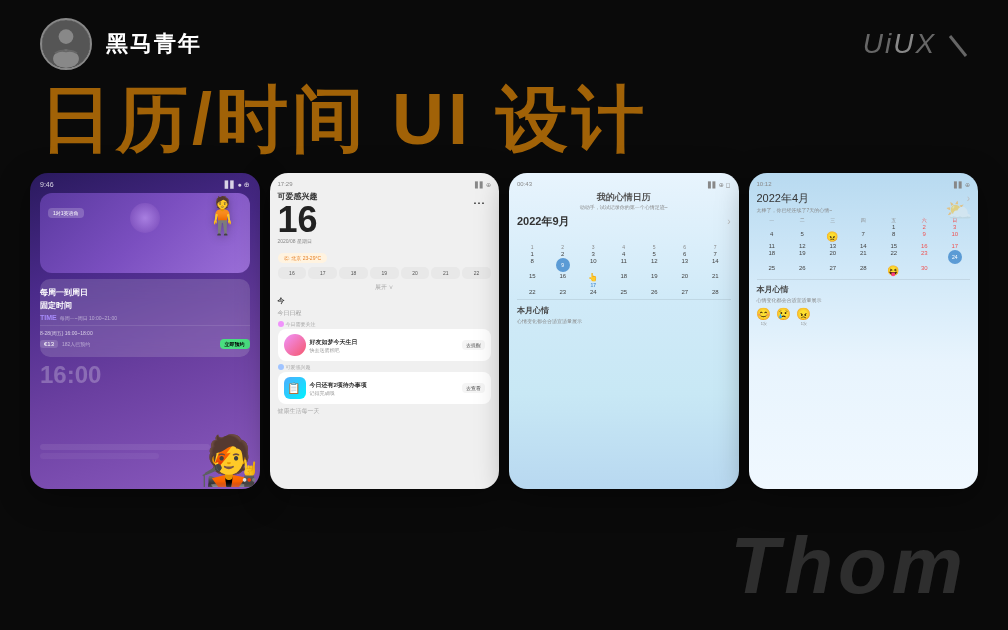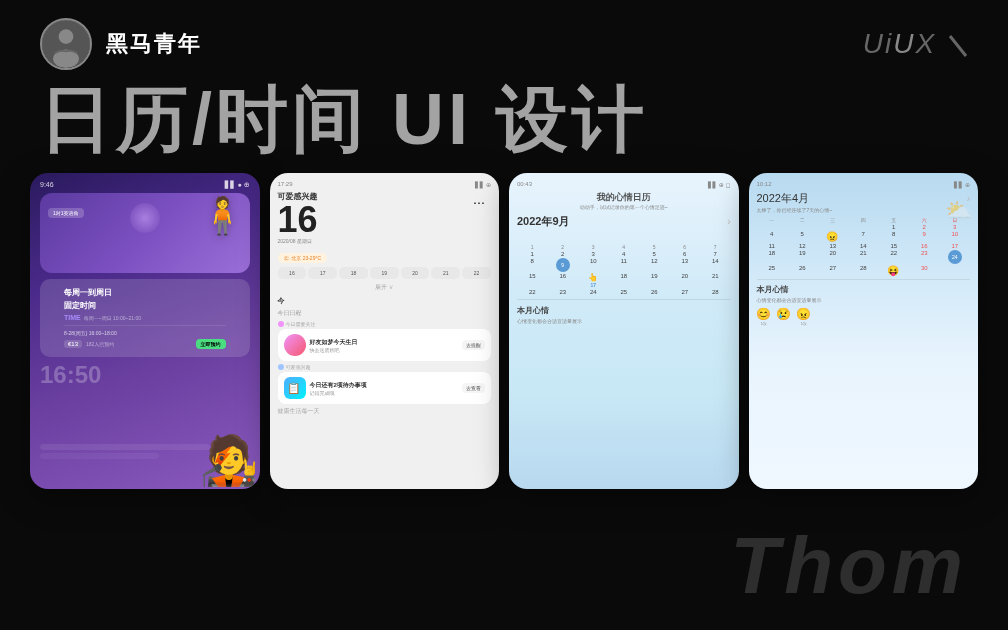--- a/index.html
+++ b/index.html
@@ -55,21 +55,21 @@
       font-weight: 700;
       letter-spacing: 2px;
     }
 
     
     .title-area {
       padding: 10px 40px 0 40px;
     }
 
     .main-title {
-      color: #a3a3a3;
+      color: #a16207;
       font-size: 72px;
       font-weight: 900;
       letter-spacing: 4px;
       line-height: 1.1;
       font-family: 'Arial Black', 'Arial', sans-serif;
     }
 
     
     .screenshots-area {
       display: flex;
@@ -123,21 +123,21 @@
       padding: 2px 5px;
       border-radius: 4px;
       margin-bottom: 3px;
       display: inline-block;
     }
 
     .phone-1-card {
       background: rgba(255,255,255,0.15);
       backdrop-filter: blur(10px);
       border-radius: 10px;
-      padding: 8px 24px;
+      padding: 8px 0;
       margin-bottom: 4px;
     }
 
     .card-title {
       color: #fff;
       font-size: 8px;
       font-weight: 700;
       margin-bottom: 2px;
     }
 
@@ -260,21 +260,21 @@
         <div style="font-size:5px;color:rgba(255,255,255,0.7);margin-bottom:3px;">8-28(周五) 16:00~18:00</div>
         <div style="display:flex;align-items:center;justify-content:space-between;">
           <div style="display:flex;align-items:center;gap:4px;">
             <span style="background:rgba(255,255,255,0.15);color:#fff;font-size:6px;padding:1px 4px;border-radius:3px;">€13</span>
             <span style="color:rgba(255,255,255,0.5);font-size:5px;">182人已预约</span>
           </div>
           <span style="background:#4ade80;color:#000;font-size:5px;padding:2px 5px;border-radius:4px;font-weight:600;">立即预约</span>
         </div>
       </div>
 
-      <div style="color:rgba(255,255,255,0.25);font-size:24px;font-weight:700;margin-top:4px;">16:50</div>
+      <div style="color:rgba(255,255,255,0.25);font-size:24px;font-weight:700;margin-top:4px;">16:00</div>
 
       <div style="position:absolute;bottom:0;right:0;font-size:48px;">🧑‍🎤</div>
 
       <div style="position:absolute;bottom:30px;left:10px;right:50px;">
         <div style="height:6px;background:rgba(255,255,255,0.08);border-radius:3px;margin-bottom:3px;"></div>
         <div style="height:6px;background:rgba(255,255,255,0.05);border-radius:3px;width:70%;"></div>
       </div>
     </div>
   </div>
 

